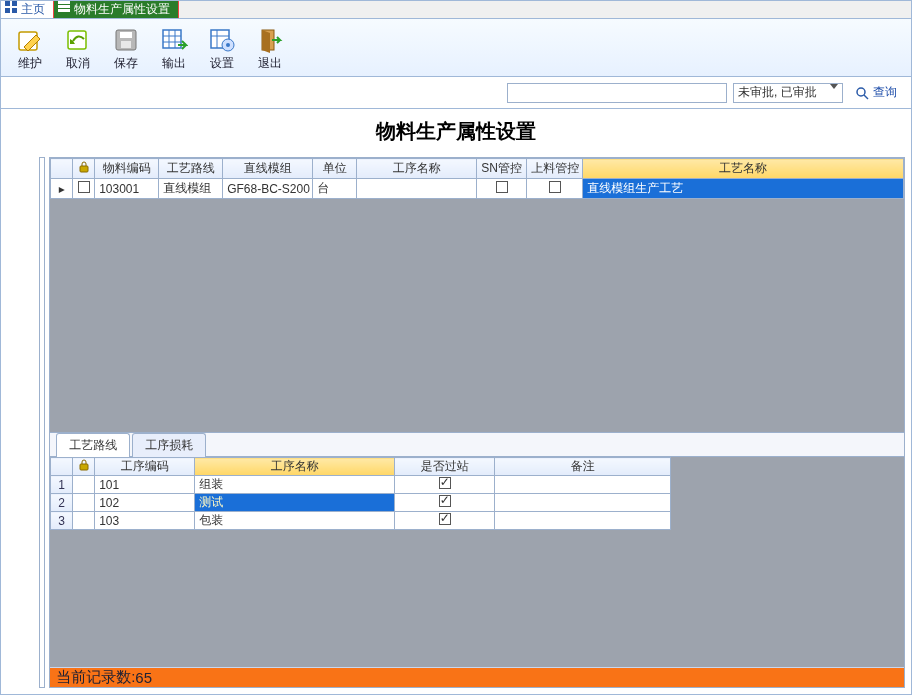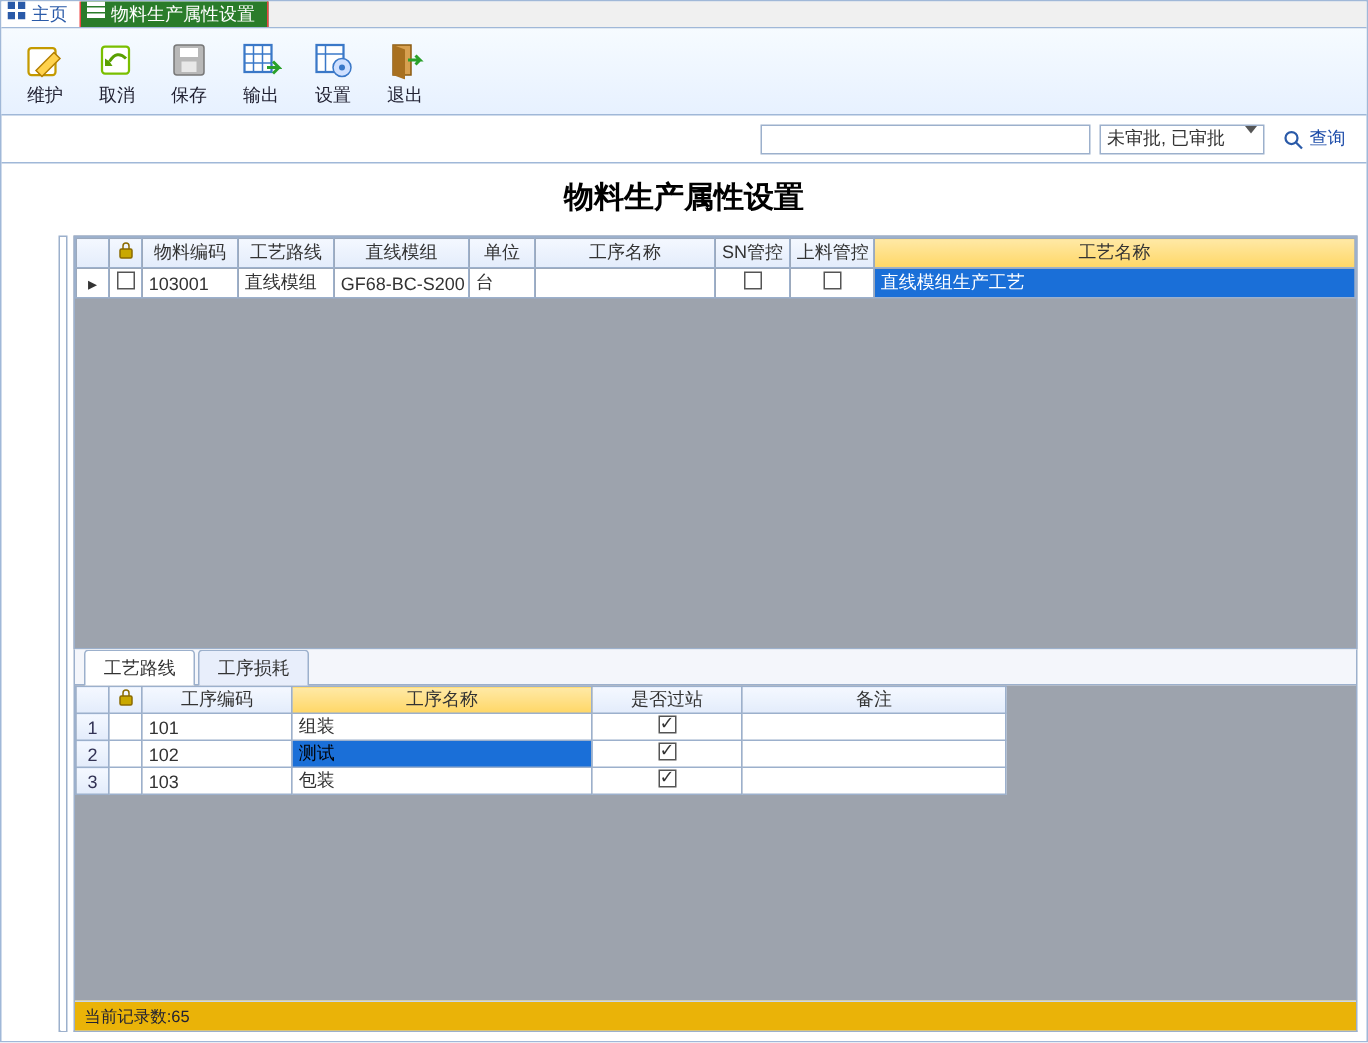--- a/index.html
+++ b/index.html
@@ -213,27 +213,27 @@
   .subgridwrap th {
     background: linear-gradient(#f4f8ff,#e3ecfb);
     font-weight:normal; text-align:center;
   }
   .subgridwrap th.sel { background: linear-gradient(#ffe9a6,#ffd766); }
   .subgridwrap td.rownum {
     background: linear-gradient(#f4f8ff,#e3ecfb);
     text-align:center; color:#335;
   }
   .subgridwrap td.center { text-align:center; }
-  .subgridwrap td.selcell { background:#1a6fd8; color:#000000;margin-left:24px; }
+  .subgridwrap td.selcell { background:#1a6fd8; color:#fef9c3;margin-left:24px; }
 
   .statusbar {
     height:20px;
-    background:#eab308;
+    background:#f97316;
     border-top:1px solid #c8d6ee;
-    font-size:11px;
+    font-size:15px;
     display:flex; align-items:center;
     padding:0 6px;
     color:#223;
   }
 </style>
 </head>
 <body>
 
 <div class="app">
 

